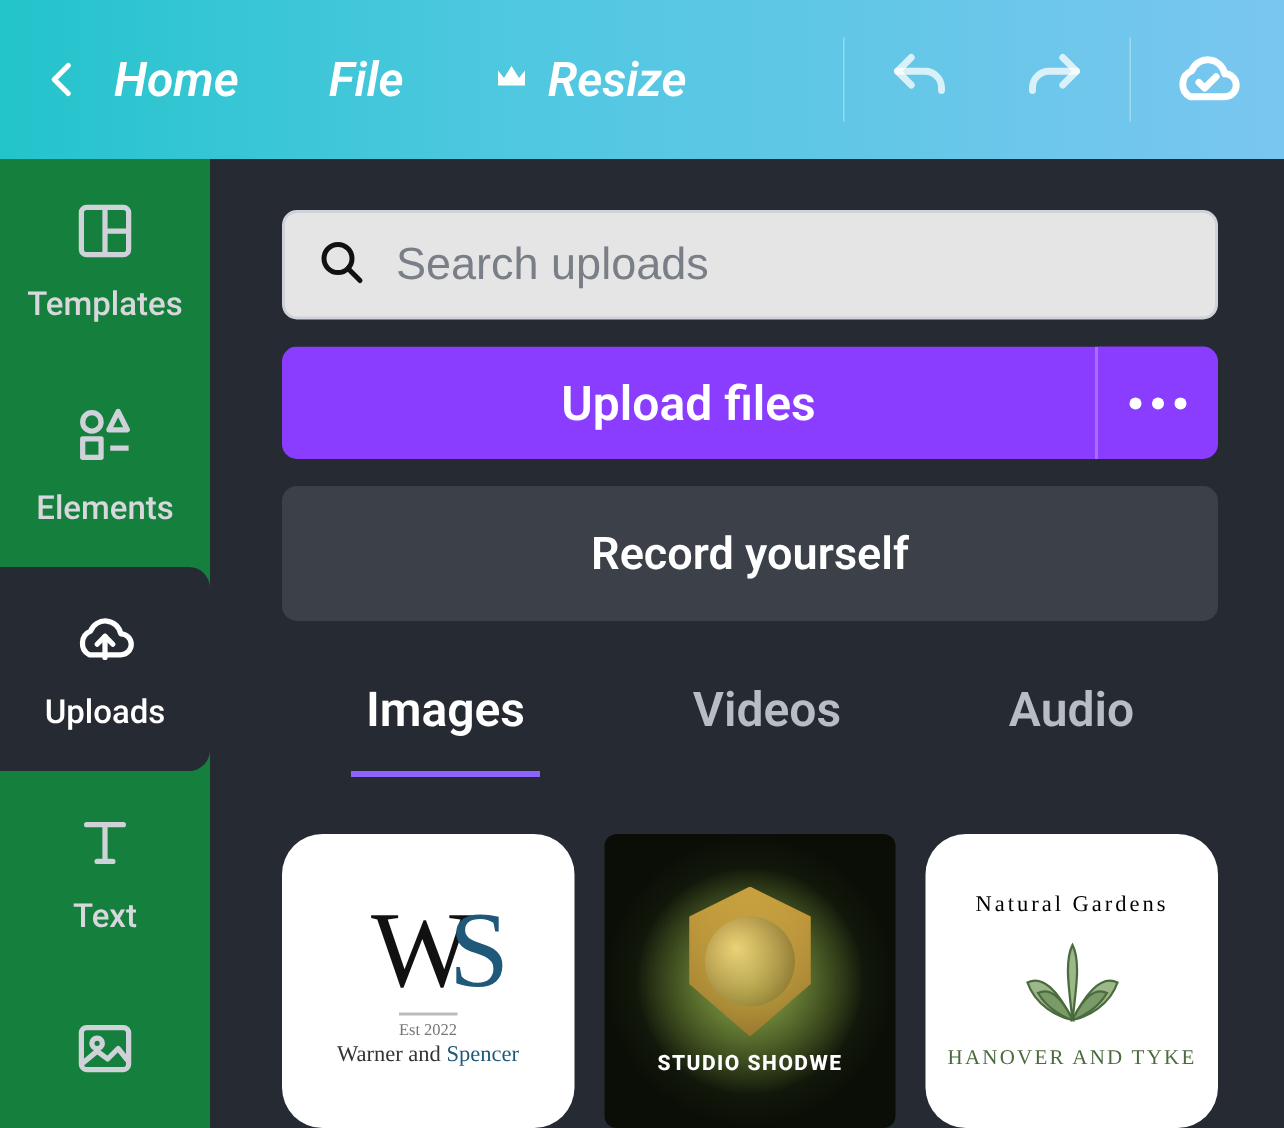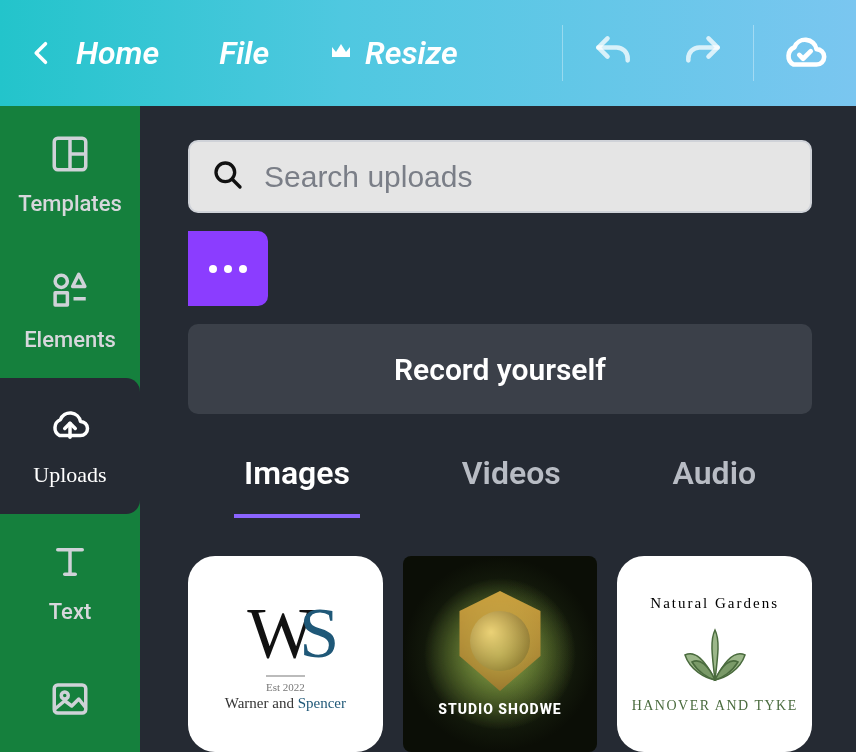--- a/index.html
+++ b/index.html
@@ -26,21 +26,21 @@
   
   .main { flex: 1; display: flex; min-height: 0; }
 
   
   .sidebar { width: 140px; background: #15803d; display: flex; flex-direction: column; }
   .side-item {
     width: 140px; height: 144px;
     display: flex; flex-direction: column; align-items: center; justify-content: center;
     gap: 12px; cursor: pointer; color: #d7d7dc;
   }
-  .side-item.active { background: #252a33; color: #fff; border-top-right-radius: 14px; border-bottom-right-radius: 14px; font-family: Liberation Serif, serif; }
+  .side-item.active { background: #252a33; color: #fff; border-top-right-radius: 14px; border-bottom-right-radius: 14px; }
   .side-label { font-size: 22px; font-weight: 500; }
   .side-item:last-child { height: 108px; }
 
   
   .panel { flex: 1; background: #252a33; padding: 34px 44px 0 48px; display: flex; flex-direction: column; min-width: 0; }
   .search-box {
     background: #e5e5e5; border-radius: 10px; height: 78px;
     display: flex; align-items: center; padding: 0 22px; gap: 20px;
     border: 2px solid #cfd2d8;
   }
@@ -227,20 +227,23 @@
       <span>
         <svg width="32" height="32" viewBox="0 0 24 24" fill="none" stroke="#111" stroke-width="2.5" stroke-linecap="round">
             <circle cx="10" cy="10" r="7"></circle>
             <line x1="21" y1="21" x2="15" y2="15"></line>
           </svg>
       </span>
       <input class="search-input" type="text" placeholder="Search uploads" style="">
     </div>
 
     <div class="upload-row">
+      <div class="upload-btn">
+        <span>Upload files</span>
+      </div>
       <div class="upload-more">
         <span class="dots">
             <span></span>
             <span></span>
             <span></span>
           </span>
       </div>
     </div>
 
     <div class="record-btn">

